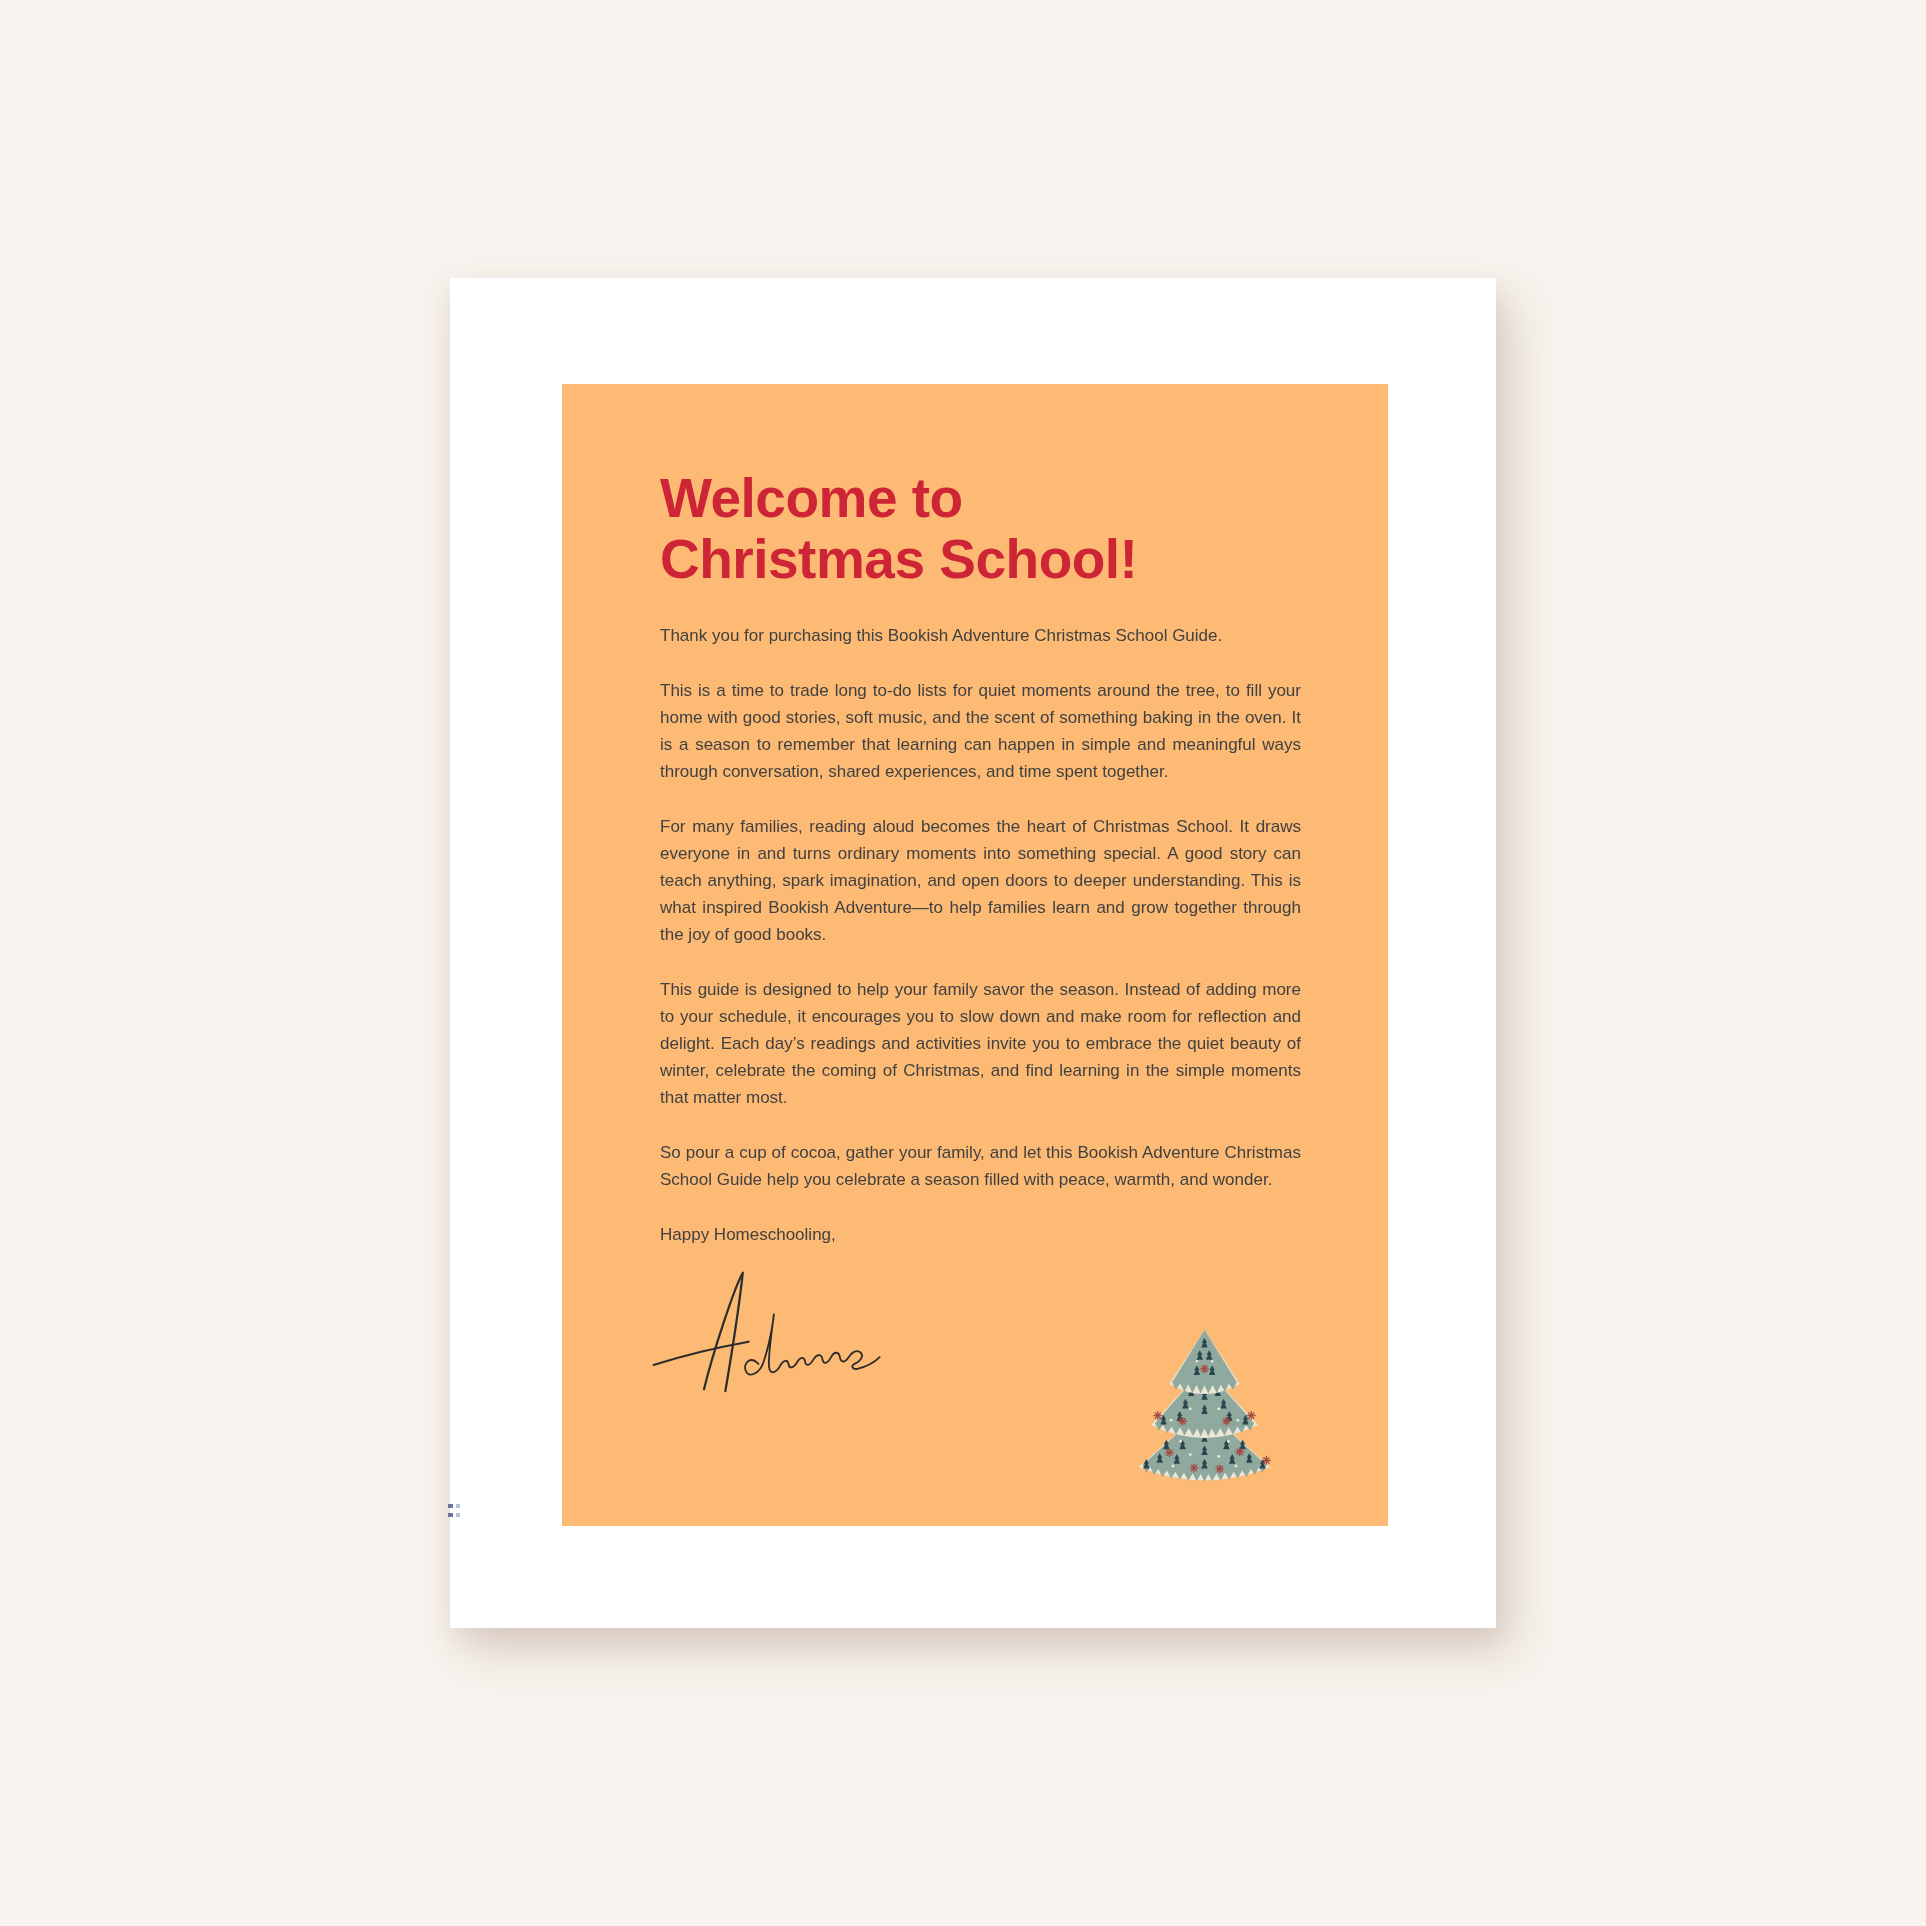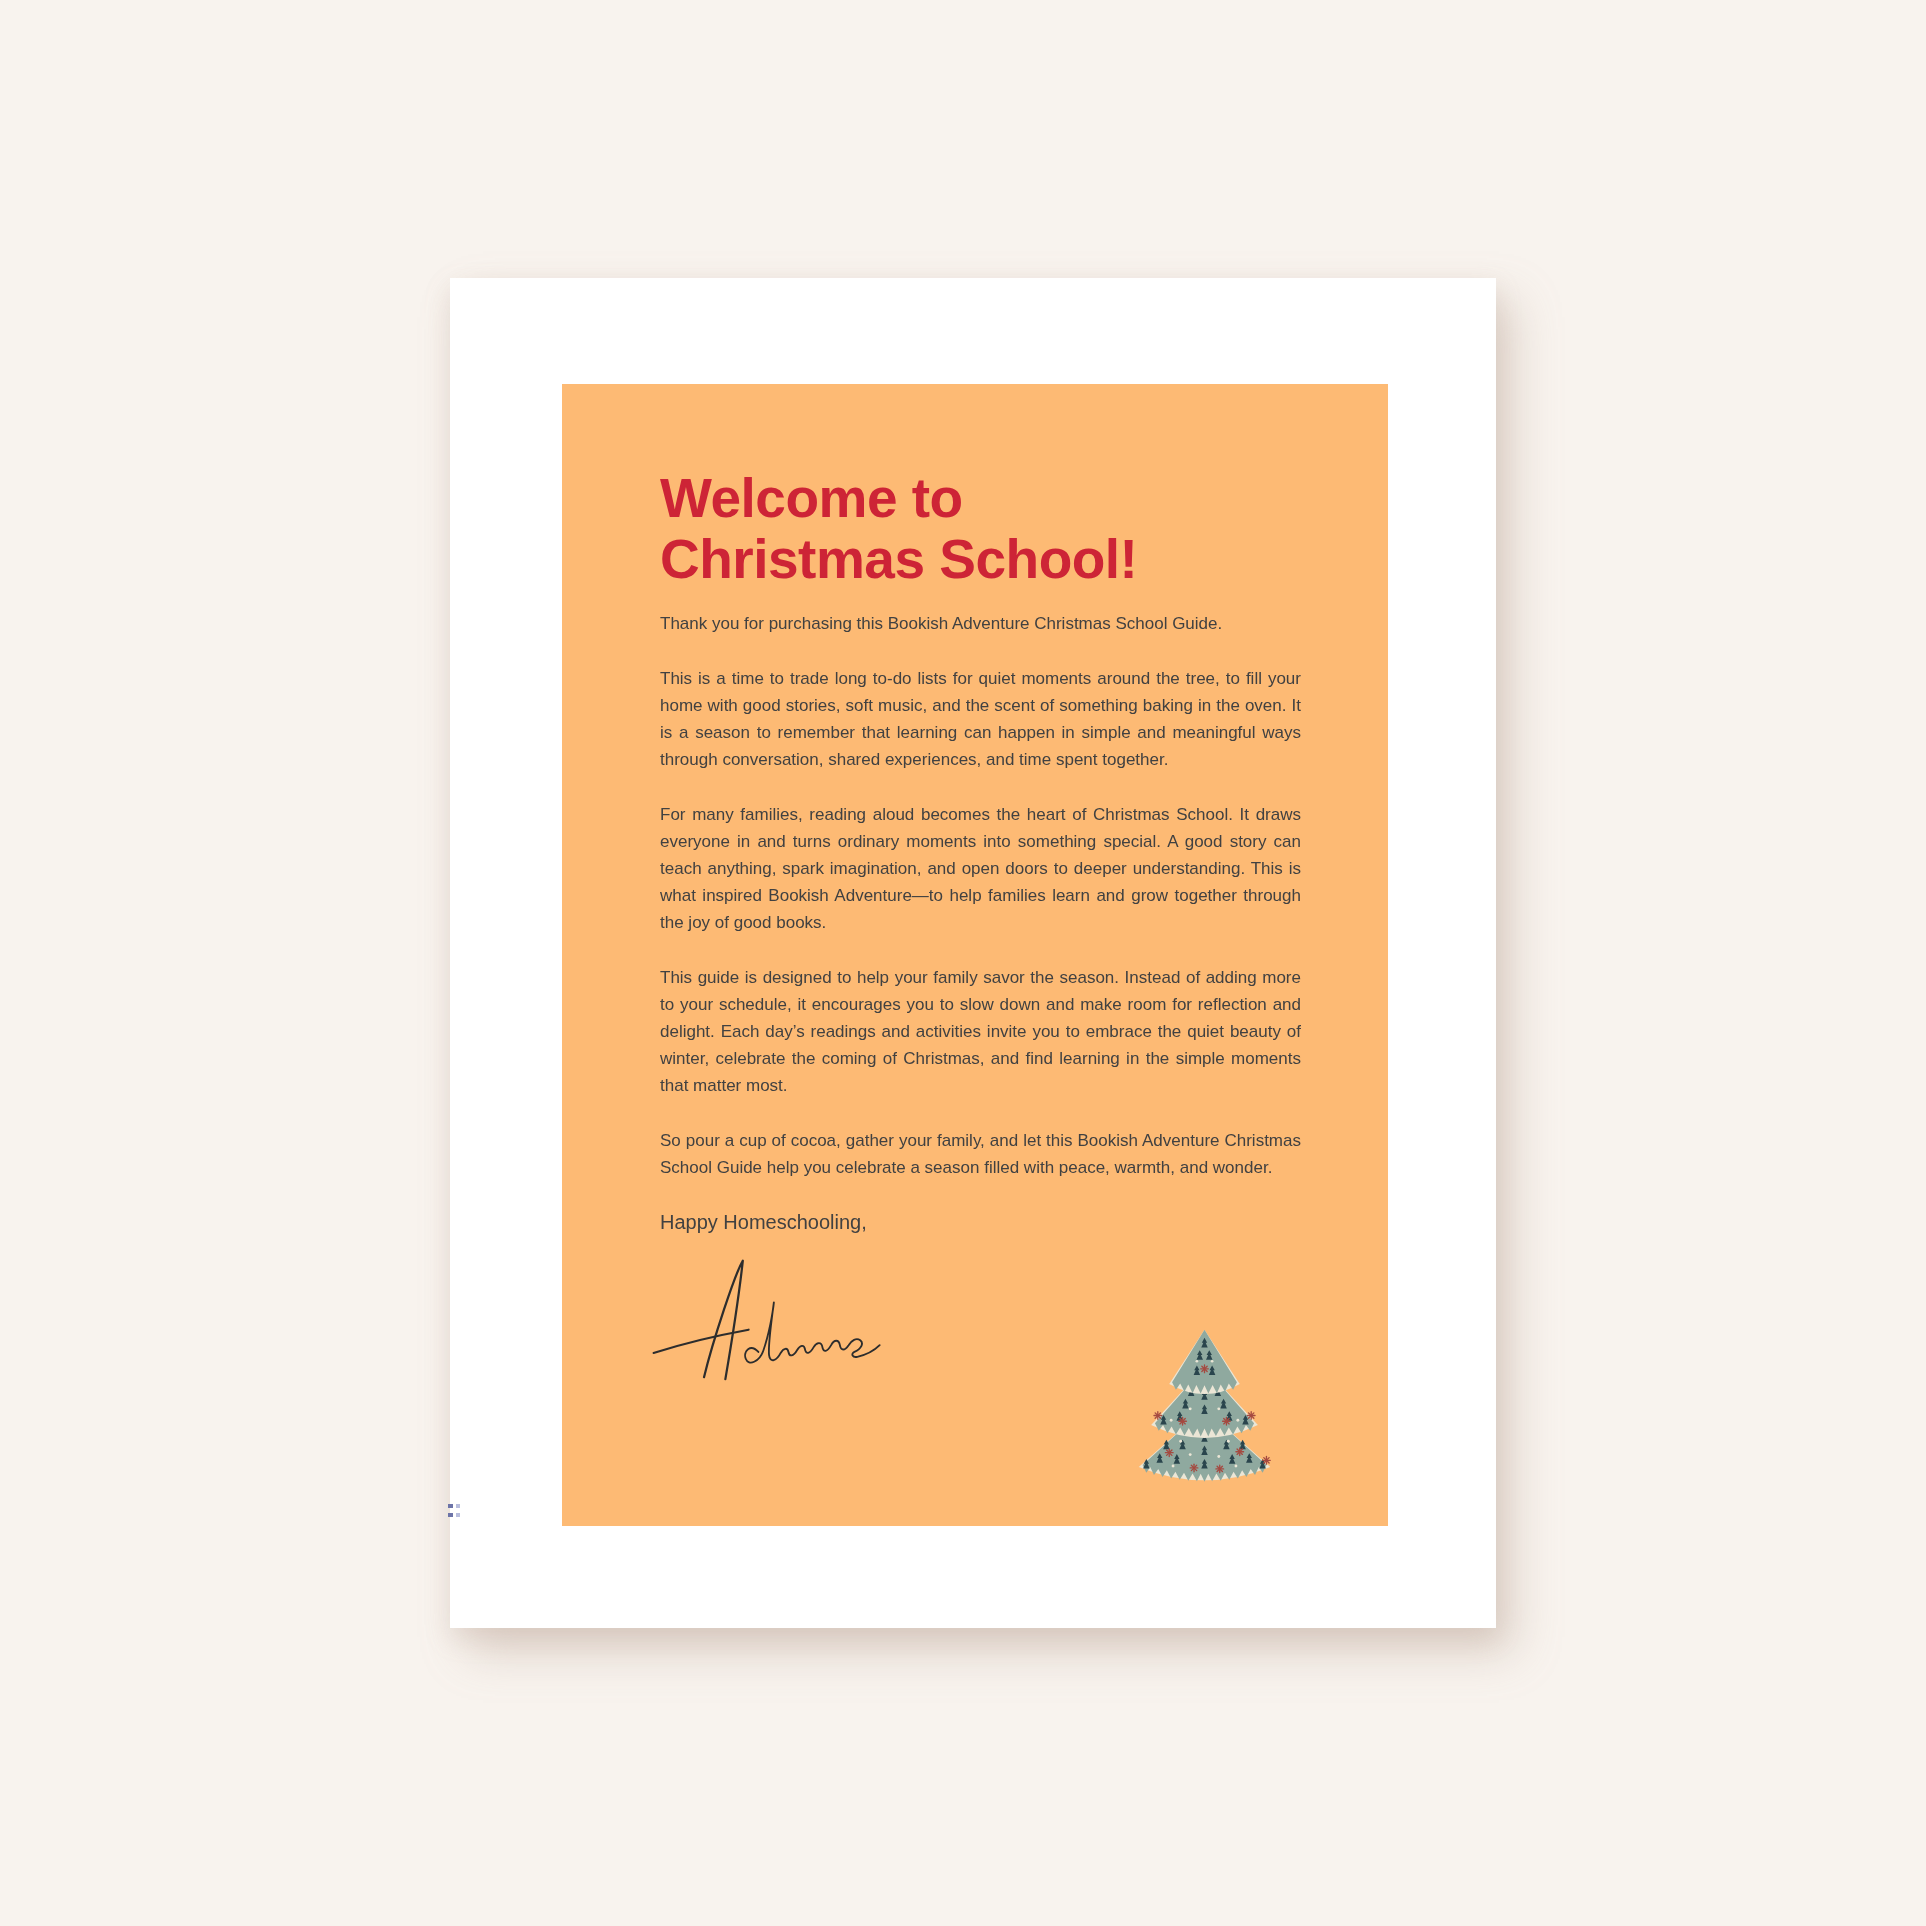--- a/index.html
+++ b/index.html
@@ -21,22 +21,22 @@
   .heading{
     margin:0;color:#cd2436;font-weight:700;
     font-size:55px;line-height:61px;letter-spacing:-0.5px;
   }
   .heading span{display:block;}
   p.body{
     margin:28px 0 0;color:#414141;
     font-size:17px;line-height:27px;
     text-align:justify;text-justify:inter-word;
   }
-  p.body.first{margin-top:20px;}
-  p.closing{margin:28px 0 16px;color:#414141;font-size:20px;line-height:27px;text-align:left;}
+  p.body.first{margin-top:32px;}
+  p.closing{margin:28px 0 16px;color:#414141;font-size:17px;line-height:27px;text-align:left;}
   .signature{display:block;margin:4px 0 0 -14px;}
   .tree{position:absolute;left:561px;top:941px;}
   .edge-marks{position:absolute;left:-2px;top:1226px;}
   .mark-row{display:flex;align-items:center;margin-bottom:5px;}
   .m1{width:5px;height:4px;background:#6d74a8;margin-right:3px;}
   .m2{width:4px;height:4px;background:#b9bedd;}
   .sr{position:absolute;width:1px;height:1px;overflow:hidden;clip:rect(0 0 0 0);white-space:nowrap;}
 </style>
 </head>
 <body>

